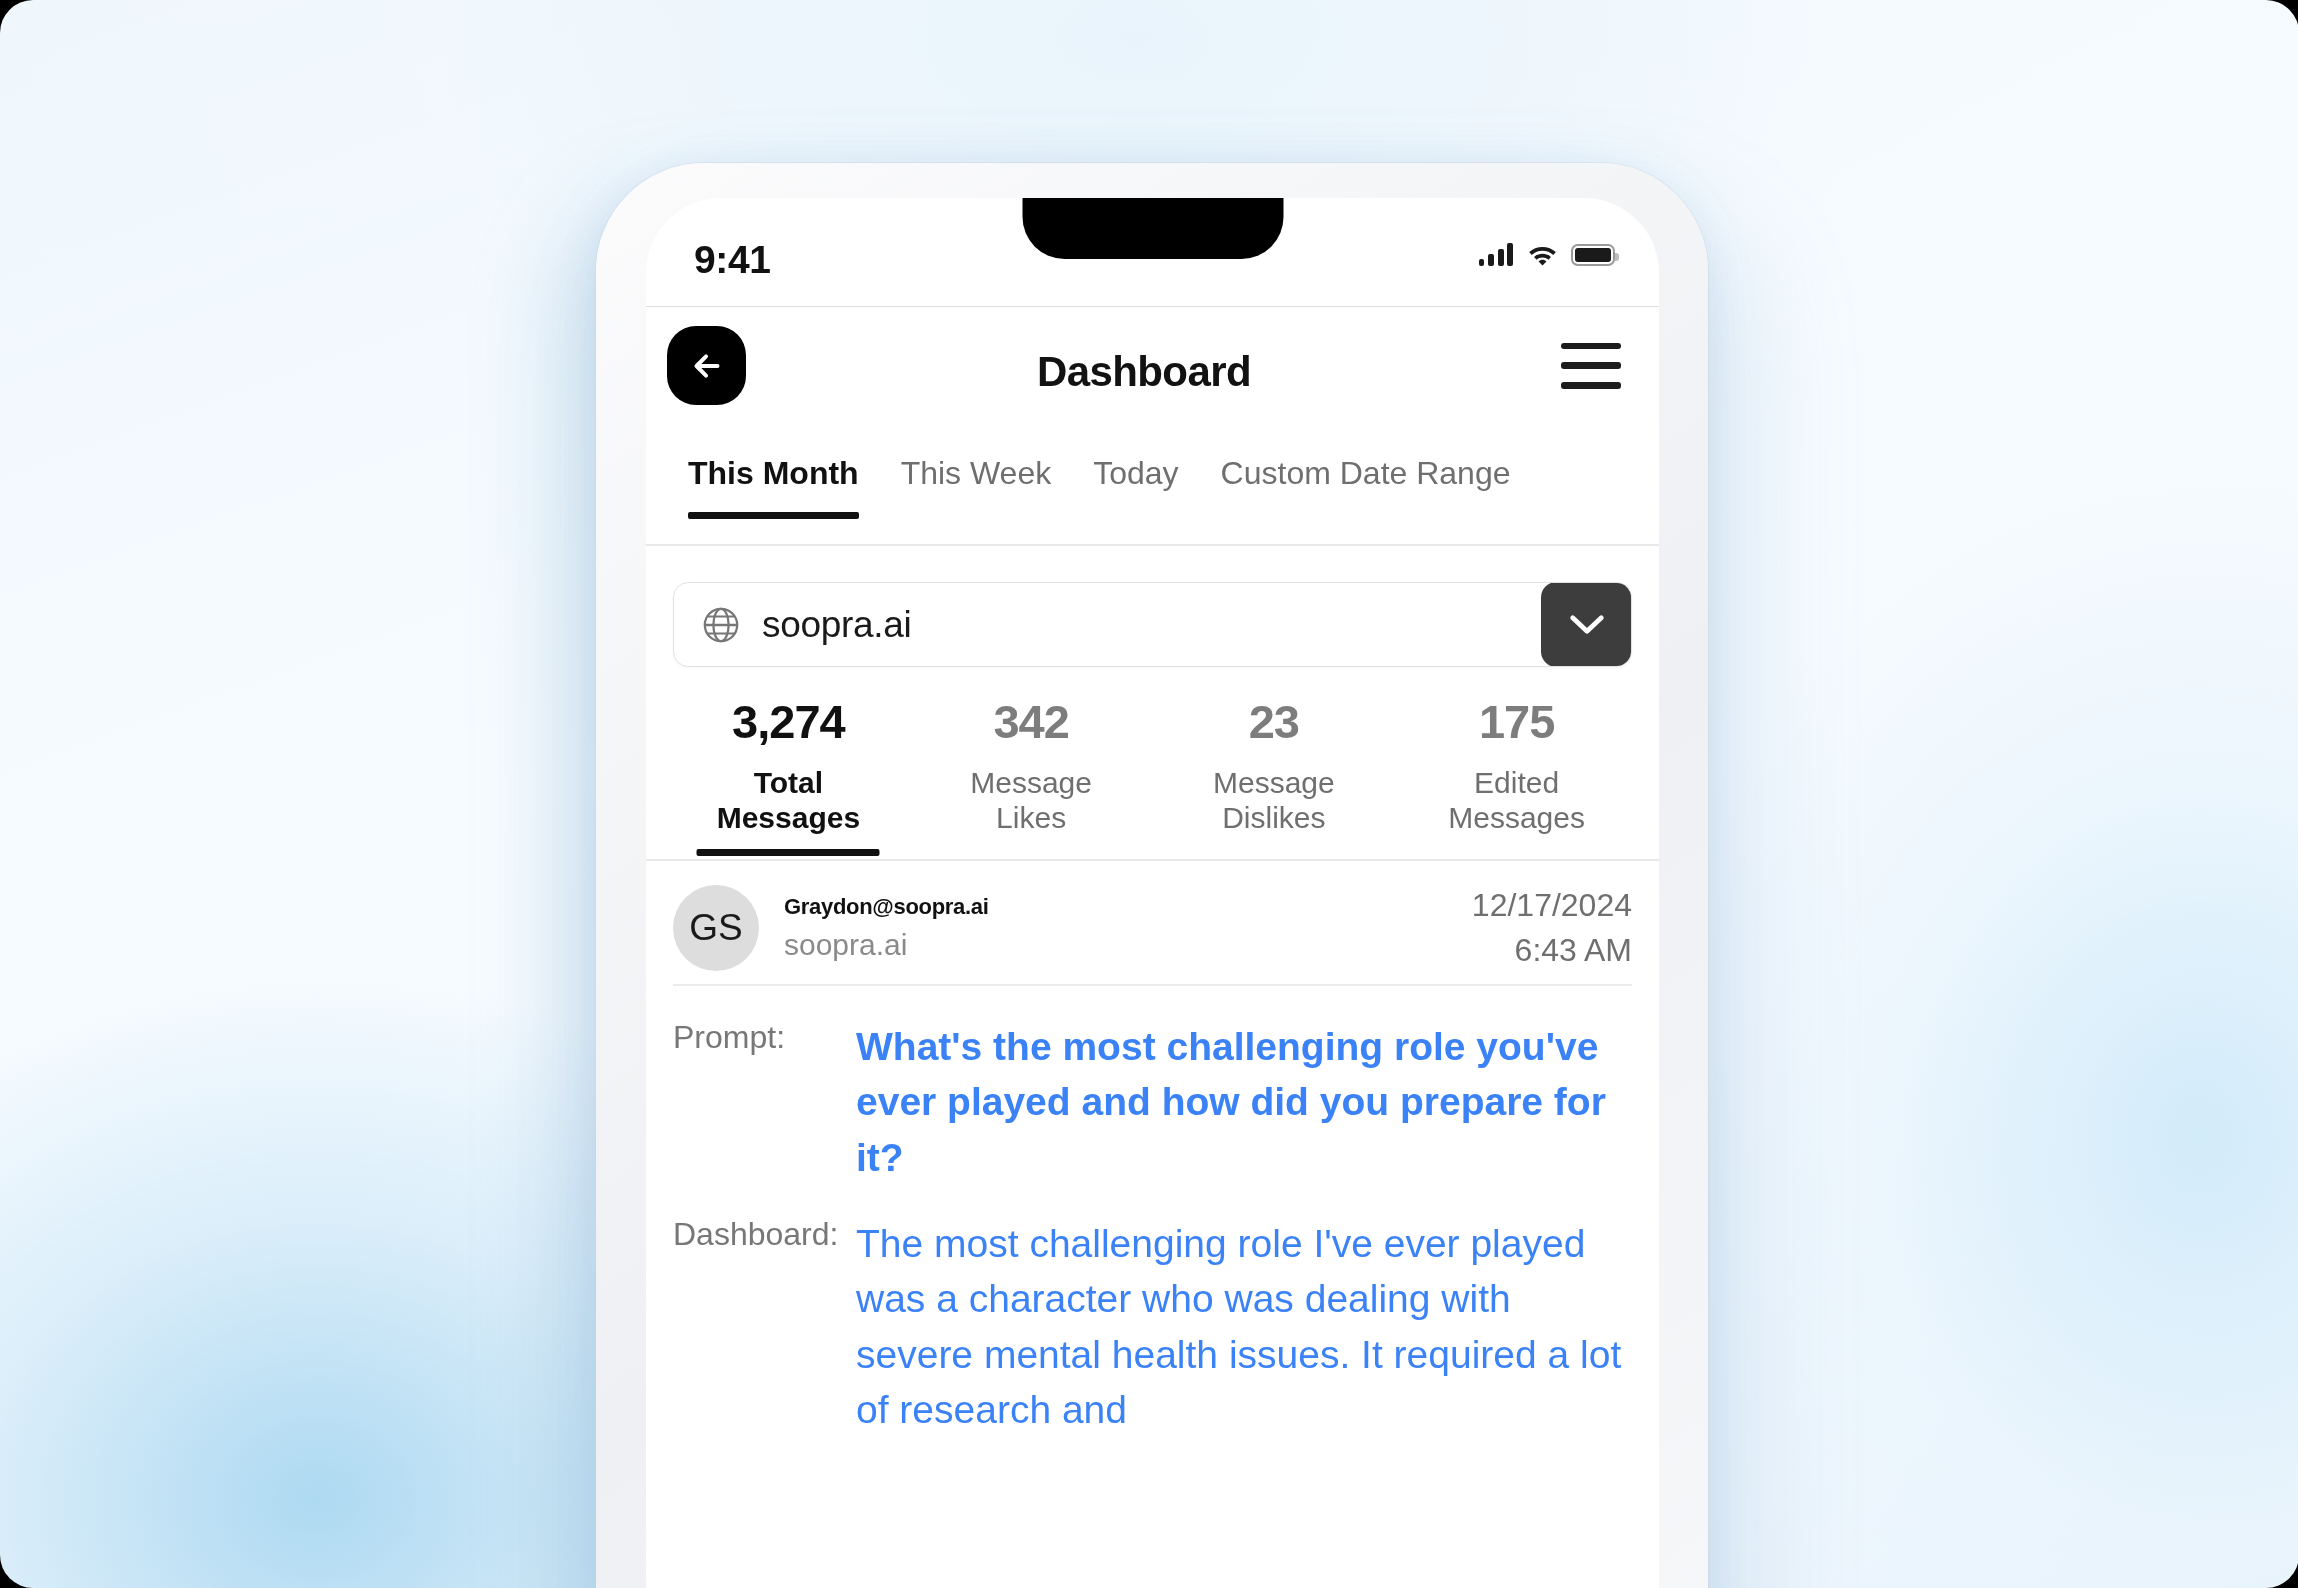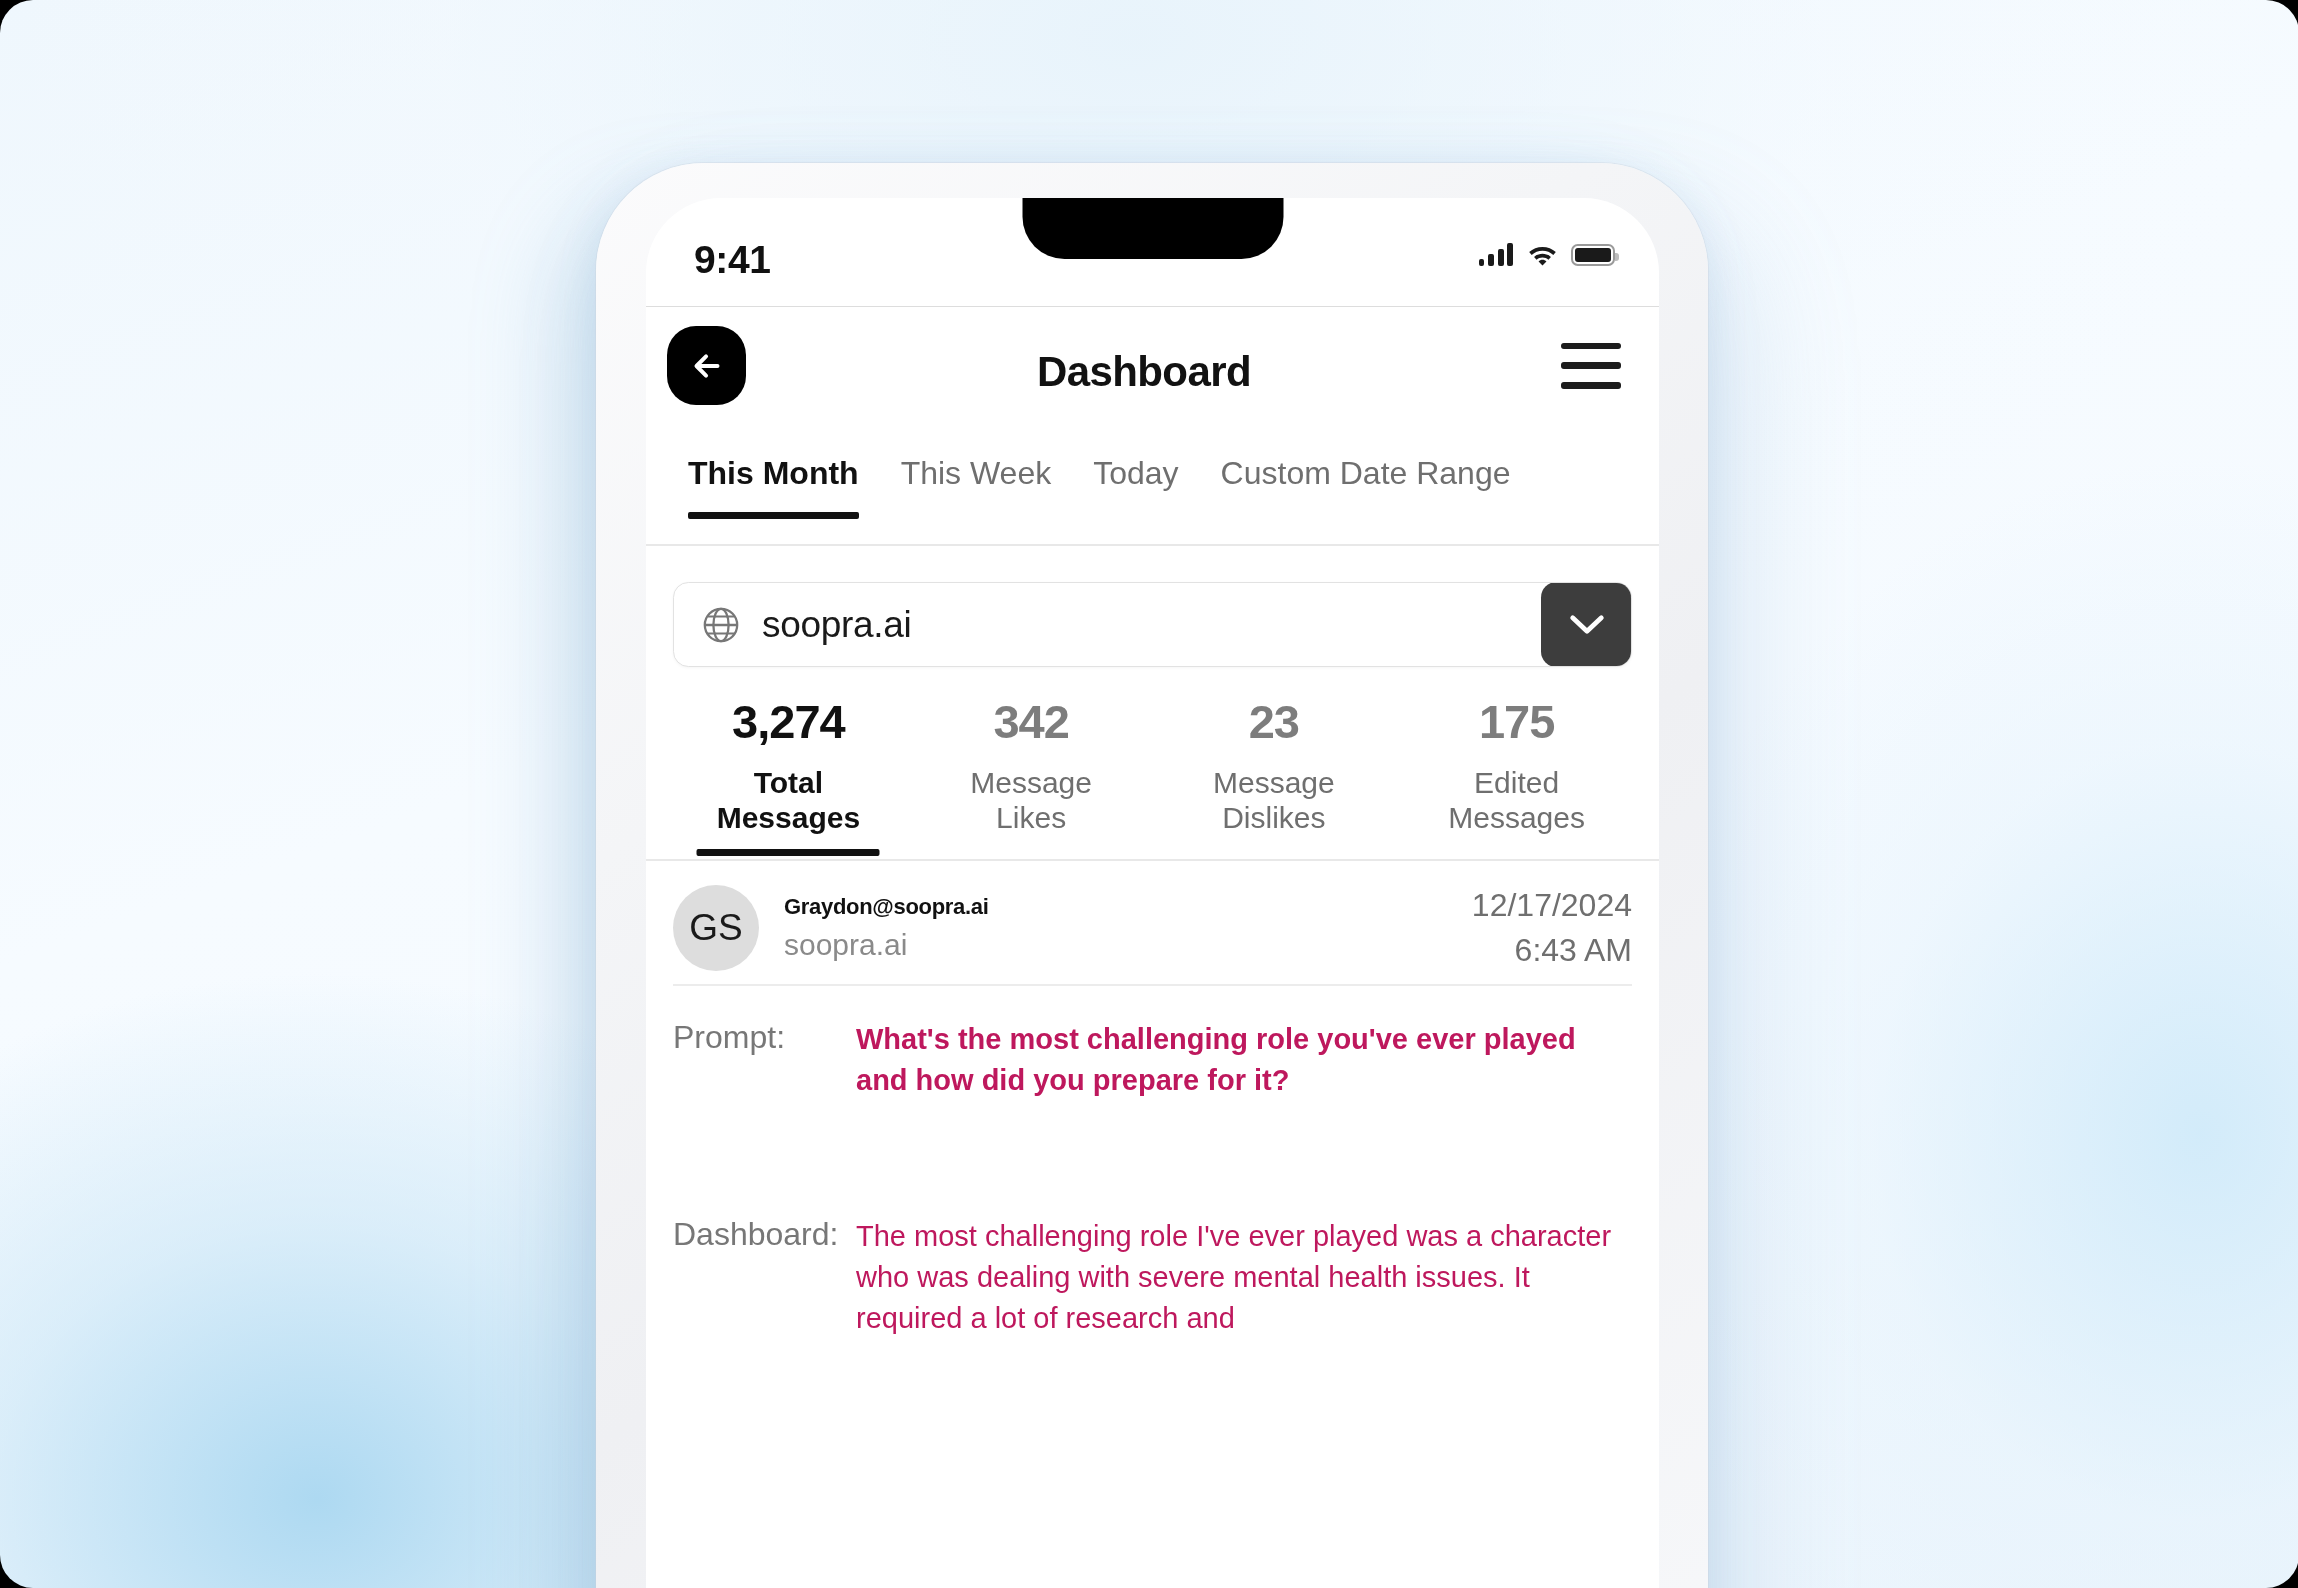--- a/index.html
+++ b/index.html
@@ -289,22 +289,22 @@
     display: flex;
   }
   .qa-label {
     width: 183px;
     flex: 0 0 183px;
     font-size: 32px;
     color: #777;
   }
   .qa-text {
     flex: 1 1 auto;
-    font-size: 29px;
-    color: #be185d;
+    font-size: 39px;
+    color: #3b82f6;
     line-height: 1.42;
   }
   .qa-text.bold { font-weight: 700; }
   #prompt-row { top: 821px; }
   #response-row { top: 1018px; }
 </style>
 </head>
 <body>
 
 <div id="canvas">

